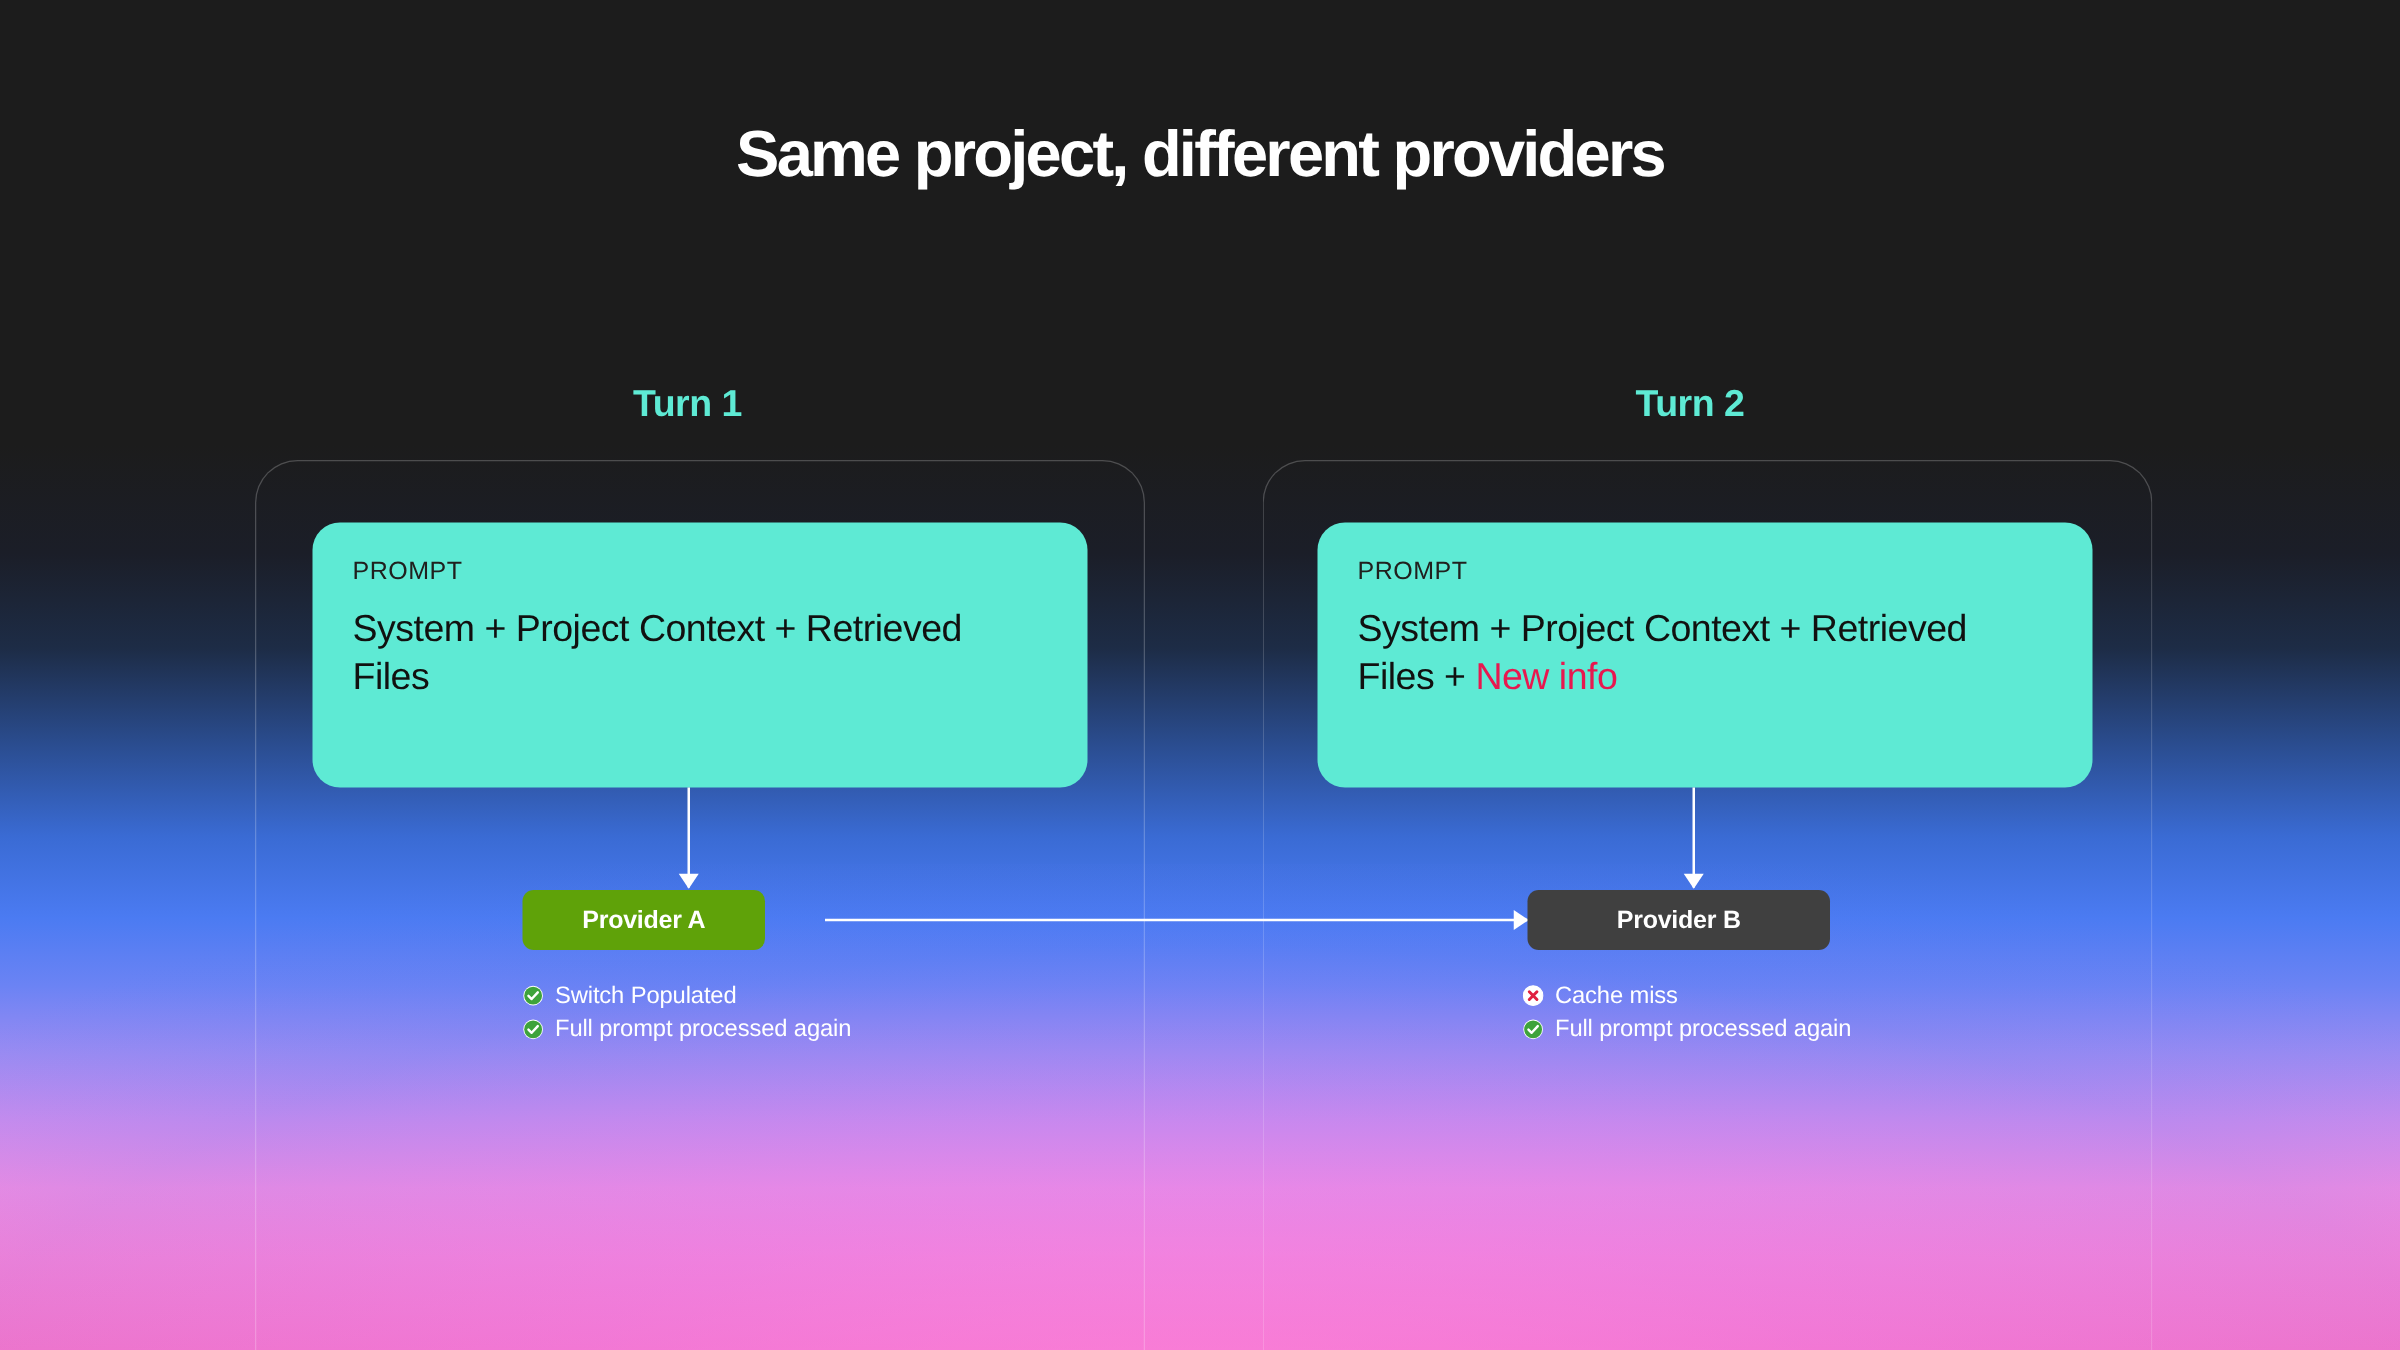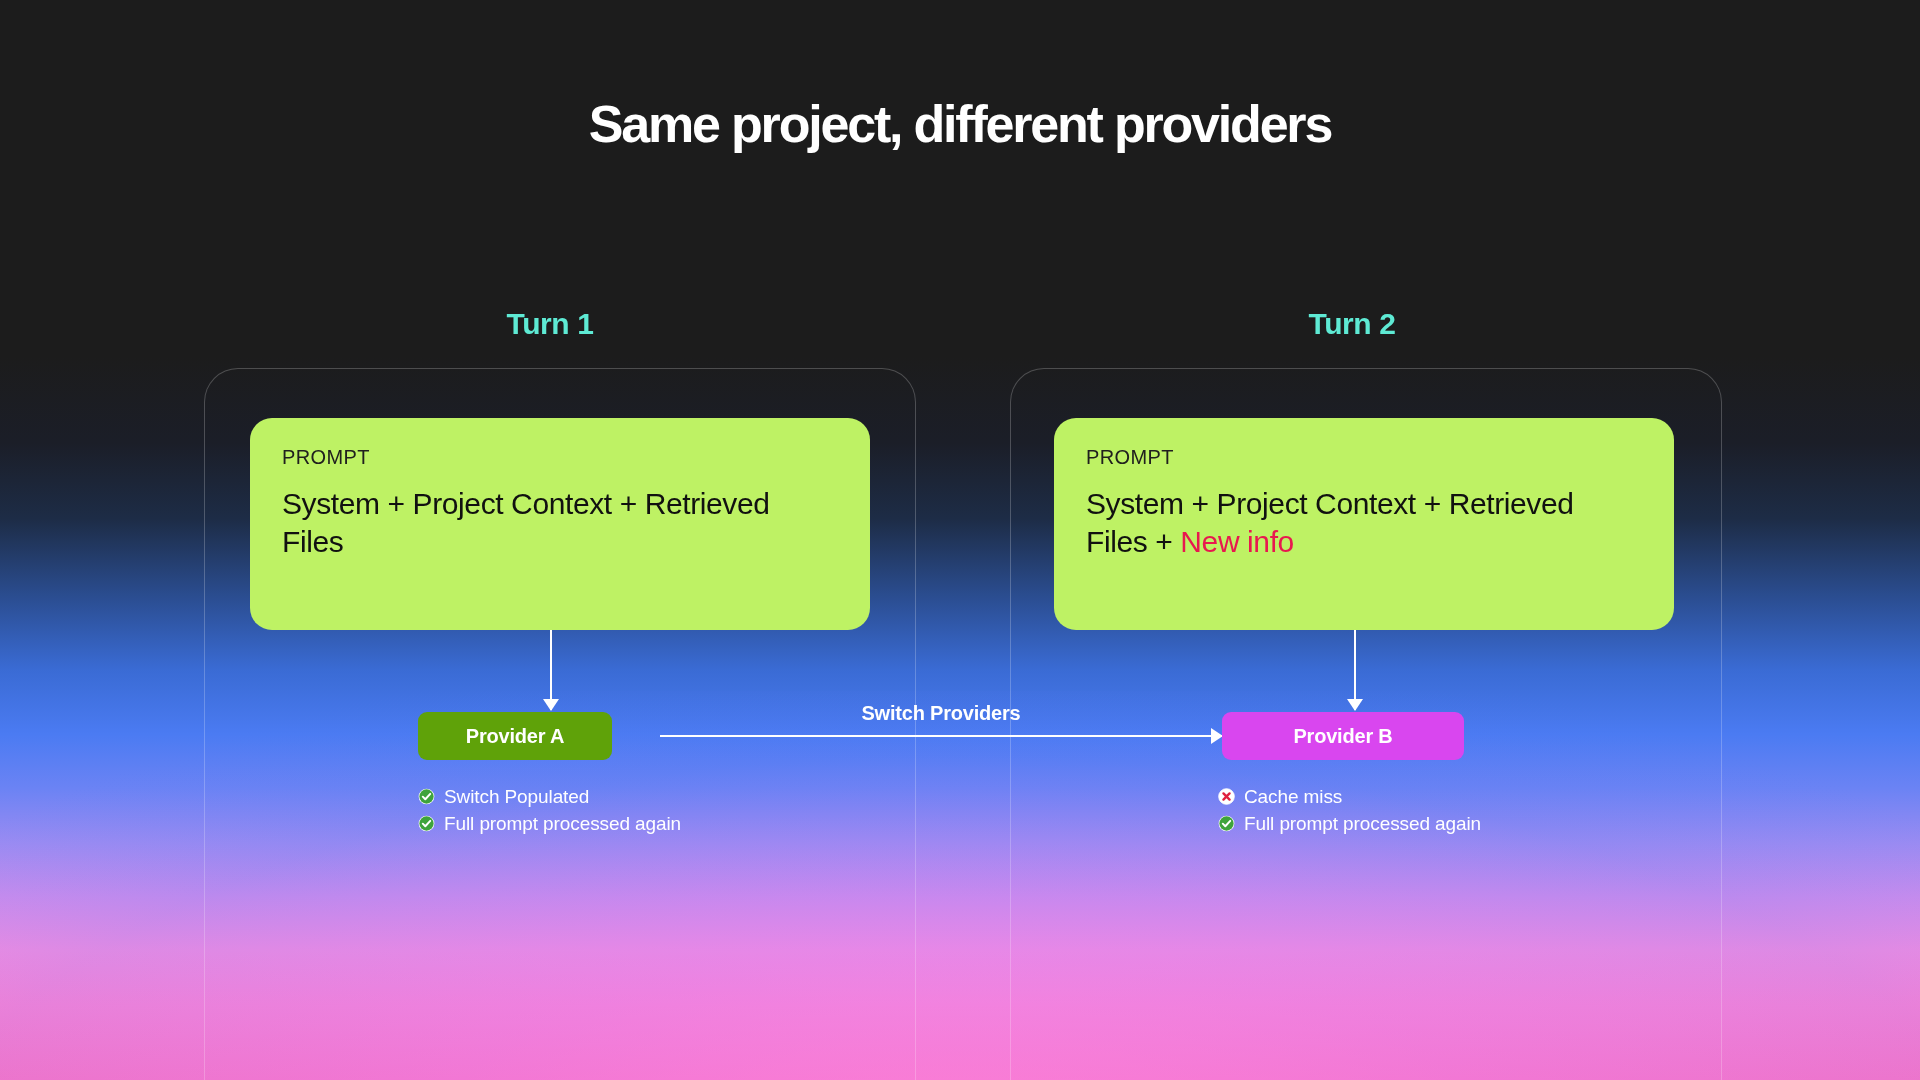--- a/index.html
+++ b/index.html
@@ -77,21 +77,21 @@
     border-bottom:none;
     border-radius:34px 34px 0 0;
     background:transparent;
   }
   #turn-1-panel{ left:204px; top:368px; width:712px; height:712px; }
   #turn-2-panel{ left:1010px; top:368px; width:712px; height:712px; }
 
   
   .prompt-card{
     position:absolute;
-    background:#bef264;
+    background:#5eead4;
     border-radius:22px;
     padding:28px 32px 30px 32px;
   }
   #prompt-card-1{ left:250px; top:418px; width:620px; height:212px; }
   #prompt-card-2{ left:1054px; top:418px; width:620px; height:212px; }
 
   .prompt-kicker{
     color:#20201e;
     font-size:20px;
     letter-spacing:.4px;
@@ -126,21 +126,21 @@
     position:absolute;
     height:48px;
     border-radius:9px;
     display:flex; align-items:center; justify-content:center;
     color:#ffffff;
     font-size:20px;
     font-weight:bold;
     letter-spacing:-0.2px;
   }
   #provider-a-pill{ left:418px; top:712px; width:194px; background:#5fa209; }
-  #provider-b-pill{ left:1222px; top:712px; width:242px; background:#d946ef; }
+  #provider-b-pill{ left:1222px; top:712px; width:242px; background:#404040; }
 
   
   #switch-arrow{
     position:absolute; left:660px; top:735px; width:562px; height:2px;
   }
   #switch-arrow .shaft{
     position:absolute; left:0; top:0; width:100%; height:2px;
     background:#ffffff;
   }
   #switch-arrow .head{
@@ -215,21 +215,20 @@
     <div class="status-item">
       <svg class="status-icon" viewBox="0 0 20 20">
         <circle cx="10" cy="10" r="9.2" fill="#ffffff"></circle>
         <circle cx="10" cy="10" r="8.4" fill="#3ea33b"></circle>
         <path d="M5.6 10.2 L8.6 13.2 L14.4 6.9" fill="none" stroke="#ffffff" stroke-width="2.3" stroke-linecap="round" stroke-linejoin="round"></path>
       </svg>
       <span>Full prompt processed again</span>
     </div>
   </div>
 
-  <div id="switch-providers-label">Switch Providers</div>
   <div id="switch-arrow">
     <div class="shaft"></div>
     <div class="head"></div>
   </div>
 
   <div id="turn-2-label" class="turn-label">Turn 2</div>
   <div id="turn-2-panel" class="turn-panel"></div>
 
   <div id="prompt-card-2" class="prompt-card">
     <div class="prompt-kicker">PROMPT</div>

